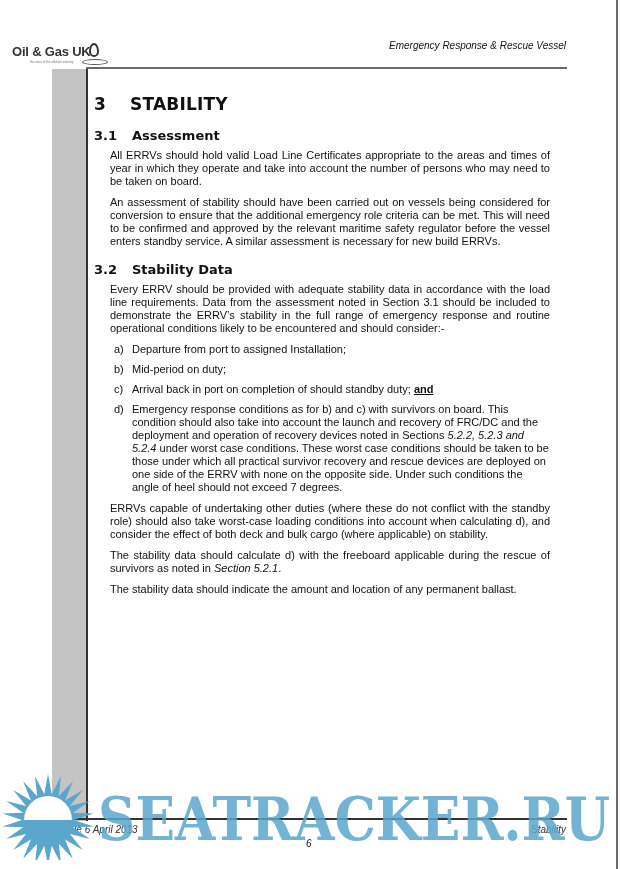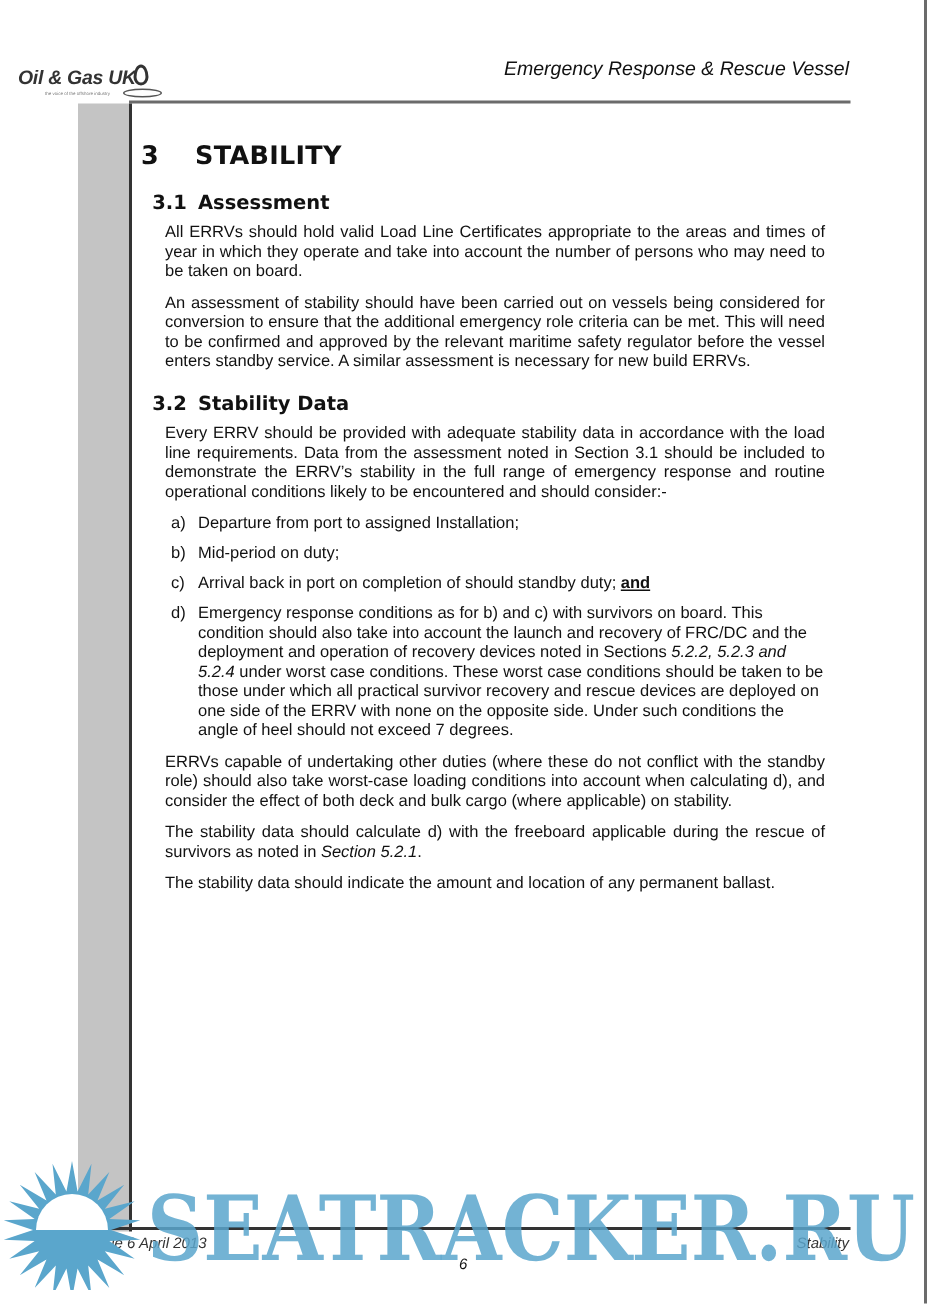--- a/index.html
+++ b/index.html
@@ -2,38 +2,38 @@
 <html><head>
 <meta charset="utf-8">
 <style>
   html, body { margin: 0; padding: 0; }
   body {
     width: 620px; height: 869px; position: relative; overflow: hidden;
     background: #ffffff; font-family: "Liberation Sans", sans-serif; color: #111;
   }
   .page-border { position: absolute; left: 616px; top: 0; width: 2px; height: 869px; background: #6b6b6b; }
   .logo { position: absolute; left: 12px; top: 42px; width: 90px; height: 26px; }
-  .logo-text { position: absolute; left: 0; top: 2px; font-size: 13px; font-weight: bold; color: #333; letter-spacing: -0.2px; white-space: nowrap; font-style: italic; }
+  .logo-text { position: absolute; left: 0; top: 2px; font-size: 13px; font-weight: bold; color: #333; letter-spacing: -0.2px; white-space: nowrap; }
   .logo-tag { position: absolute; left: 18px; top: 18px; font-size: 3px; color: #777; white-space: nowrap; }
   .logo-flame { position: absolute; left: 77px; top: 1px; width: 10px; height: 14px; border: 2px solid #333; border-radius: 50% 50% 50% 50% / 60% 60% 40% 40%; box-sizing: border-box; }
   .logo-ellipse { position: absolute; left: 70px; top: 17px; width: 26px; height: 6px; border: 1.5px solid #555; border-radius: 50%; box-sizing: border-box; }
-  .hdr-title { position: absolute; right: 54px; top: 38px; font-style: italic; font-size: 13px; line-height: 15px; color: #111; }
+  .hdr-title { position: absolute; right: 54px; top: 38px; font-style: italic; font-size: 10px; line-height: 15px; color: #111; }
   .hdr-line { position: absolute; left: 86px; top: 67px; width: 481px; height: 2px; background: #6b6b6b; }
   .side-bar { position: absolute; left: 52px; top: 69px; width: 34px; height: 752px; background: #c4c4c4; }
   .side-line { position: absolute; left: 86px; top: 69px; width: 1.5px; height: 752px; background: #333; }
   .ftr-line { position: absolute; left: 52px; top: 818px; width: 515px; height: 2px; background: #333; }
   .ftr-left { position: absolute; left: 58px; top: 824px; font-style: italic; font-size: 10px; color: #333; }
   .ftr-right { position: absolute; right: 54px; top: 824px; font-style: italic; font-size: 10px; color: #333; }
   .ftr-page { position: absolute; left: 306px; top: 838px; font-style: italic; font-size: 10px; color: #111; }
 
   .content { position: absolute; left: 94px; top: 94px; width: 456px; }
   h1 { margin: 0 0 14px 0; font-size: 17px; font-weight: 900; font-family: "DejaVu Sans", sans-serif; letter-spacing: 0.2px; }
   h1 .num { display: inline-block; width: 36px; }
   h2 { margin: 0 0 6px 0; font-size: 13px; font-weight: 900; font-family: "DejaVu Sans", sans-serif; }
-  h2 .num { display: inline-block; width: 38px; text-align: center; }
+  h2 .num { display: inline-block; width: 38px; }
   p { margin: 0 0 8px 16px; font-size: 11px; line-height: 13px; text-align: justify; }
   .sec { margin-top: 14px; }
   ol.items { list-style: none; margin: 2px 0 8px 0; padding: 0; }
   ol.items li { position: relative; padding-left: 38px; font-size: 11px; line-height: 13px; margin-bottom: 7px; }
   ol.items li .mark { position: absolute; left: 20px; top: 0; }
   .u { font-weight: bold; text-decoration: underline; }
   i { font-style: italic; }
 
   .wm { position: absolute; left: 0; top: 760px; width: 620px; height: 100px; pointer-events: none; }
 </style>

